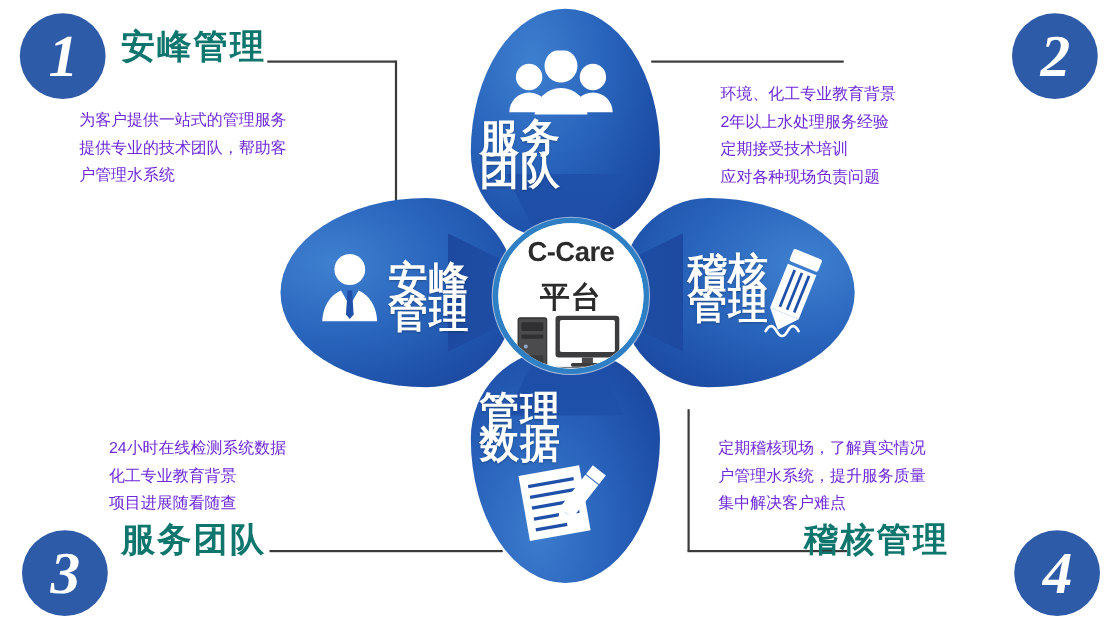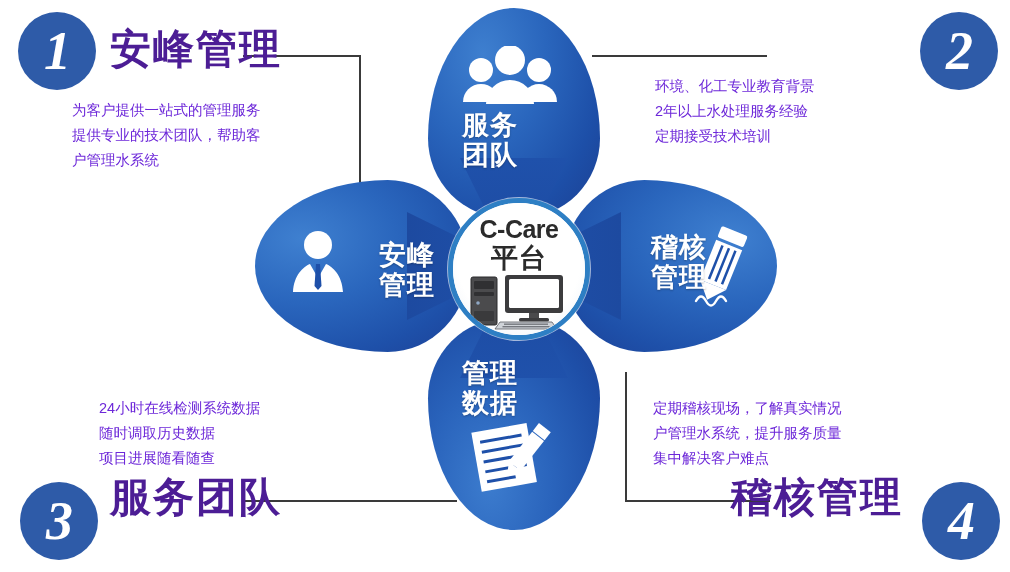--- a/index.html
+++ b/index.html
@@ -28,23 +28,23 @@
     box-shadow:0 0 0 0 rgba(0,0,0,0);
   }
   #num1{left:18px;top:12px;}
   #num2{left:920px;top:12px;}
   #num3{left:20px;top:482px;}
   #num4{left:922px;top:482px;}
 
   
   .heading{
     position:absolute;
-    color:#4c1d95;
-    font-weight:bold;
-    font-size:41px;
+    color:#0f766e;
+    font-weight:bold;
+    font-size:31px;
     letter-spacing:2px;
     white-space:nowrap;
     font-family:"Liberation Sans","DejaVu Sans",sans-serif;
   }
   #h1{left:110px;top:22px;}
   #h2{left:768px;top:22px;}
   #h3{left:110px;top:470px;}
   #h4{left:731px;top:470px;}
 
   
@@ -116,24 +116,24 @@
   #petal-right:before{
     content:"";position:absolute;left:-52px;top:32px;width:110px;height:108px;
     background:linear-gradient(270deg,#1d4aa0 0%, #1f51ab 100%);
     clip-path:polygon(100% 0%, 0% 50%, 100% 100%);
   }
 
   .petal-label{
     position:absolute;
     color:#ffffff;
     font-weight:bold;
-    font-size:27px;
+    font-size:36px;
     line-height:30px;
     letter-spacing:1px;
-    text-align:right;
+    text-align:center;
     text-shadow:0 1px 2px rgba(0,0,0,.28);
     z-index:6;
     font-family:"Liberation Sans","DejaVu Sans",sans-serif;
   }
   #lab-top{left:428px;top:110px;width:90px;}
   #lab-bottom{left:428px;top:358px;width:90px;}
   #lab-left{left:345px;top:240px;width:90px;}
   #lab-right{left:617px;top:232px;width:90px;}
 
   .petal-icon{position:absolute;z-index:6;}
@@ -166,21 +166,21 @@
     font-weight:bold;
     letter-spacing:-0.5px;
     line-height:1;
     font-family:"Liberation Sans","DejaVu Sans",sans-serif;
   }
   .hub-sub{
     color:#2b2b2b;
     font-size:27px;
     font-weight:bold;
     line-height:1.05;
-    margin-top:2px;
+    margin-top:14px;
     letter-spacing:1px;
     font-family:"Liberation Sans","DejaVu Sans",sans-serif;
   }
   .hub-art{margin-top:1px;}
 </style>
 </head>
 <body>
 
 <div class="stage">
 
@@ -312,24 +312,25 @@
 
   <div class="para" id="p1">
     <div>为客户提供一站式的管理服务</div>
     <div>提供专业的技术团队，帮助客</div>
     <div>户管理水系统</div>
   </div>
   <div class="para" id="p2">
     <div>环境、化工专业教育背景</div>
     <div>2年以上水处理服务经验</div>
     <div>定期接受技术培训</div>
+    <div>应对各种现场负责问题</div>
   </div>
   <div class="para" id="p3">
     <div>24小时在线检测系统数据</div>
-    <div>随时调取历史数据</div>
+    <div>化工专业教育背景</div>
     <div>项目进展随看随查</div>
   </div>
   <div class="para" id="p4">
     <div>定期稽核现场，了解真实情况</div>
     <div>户管理水系统，提升服务质量</div>
     <div>集中解决客户难点</div>
   </div>
 
 </div>
 

